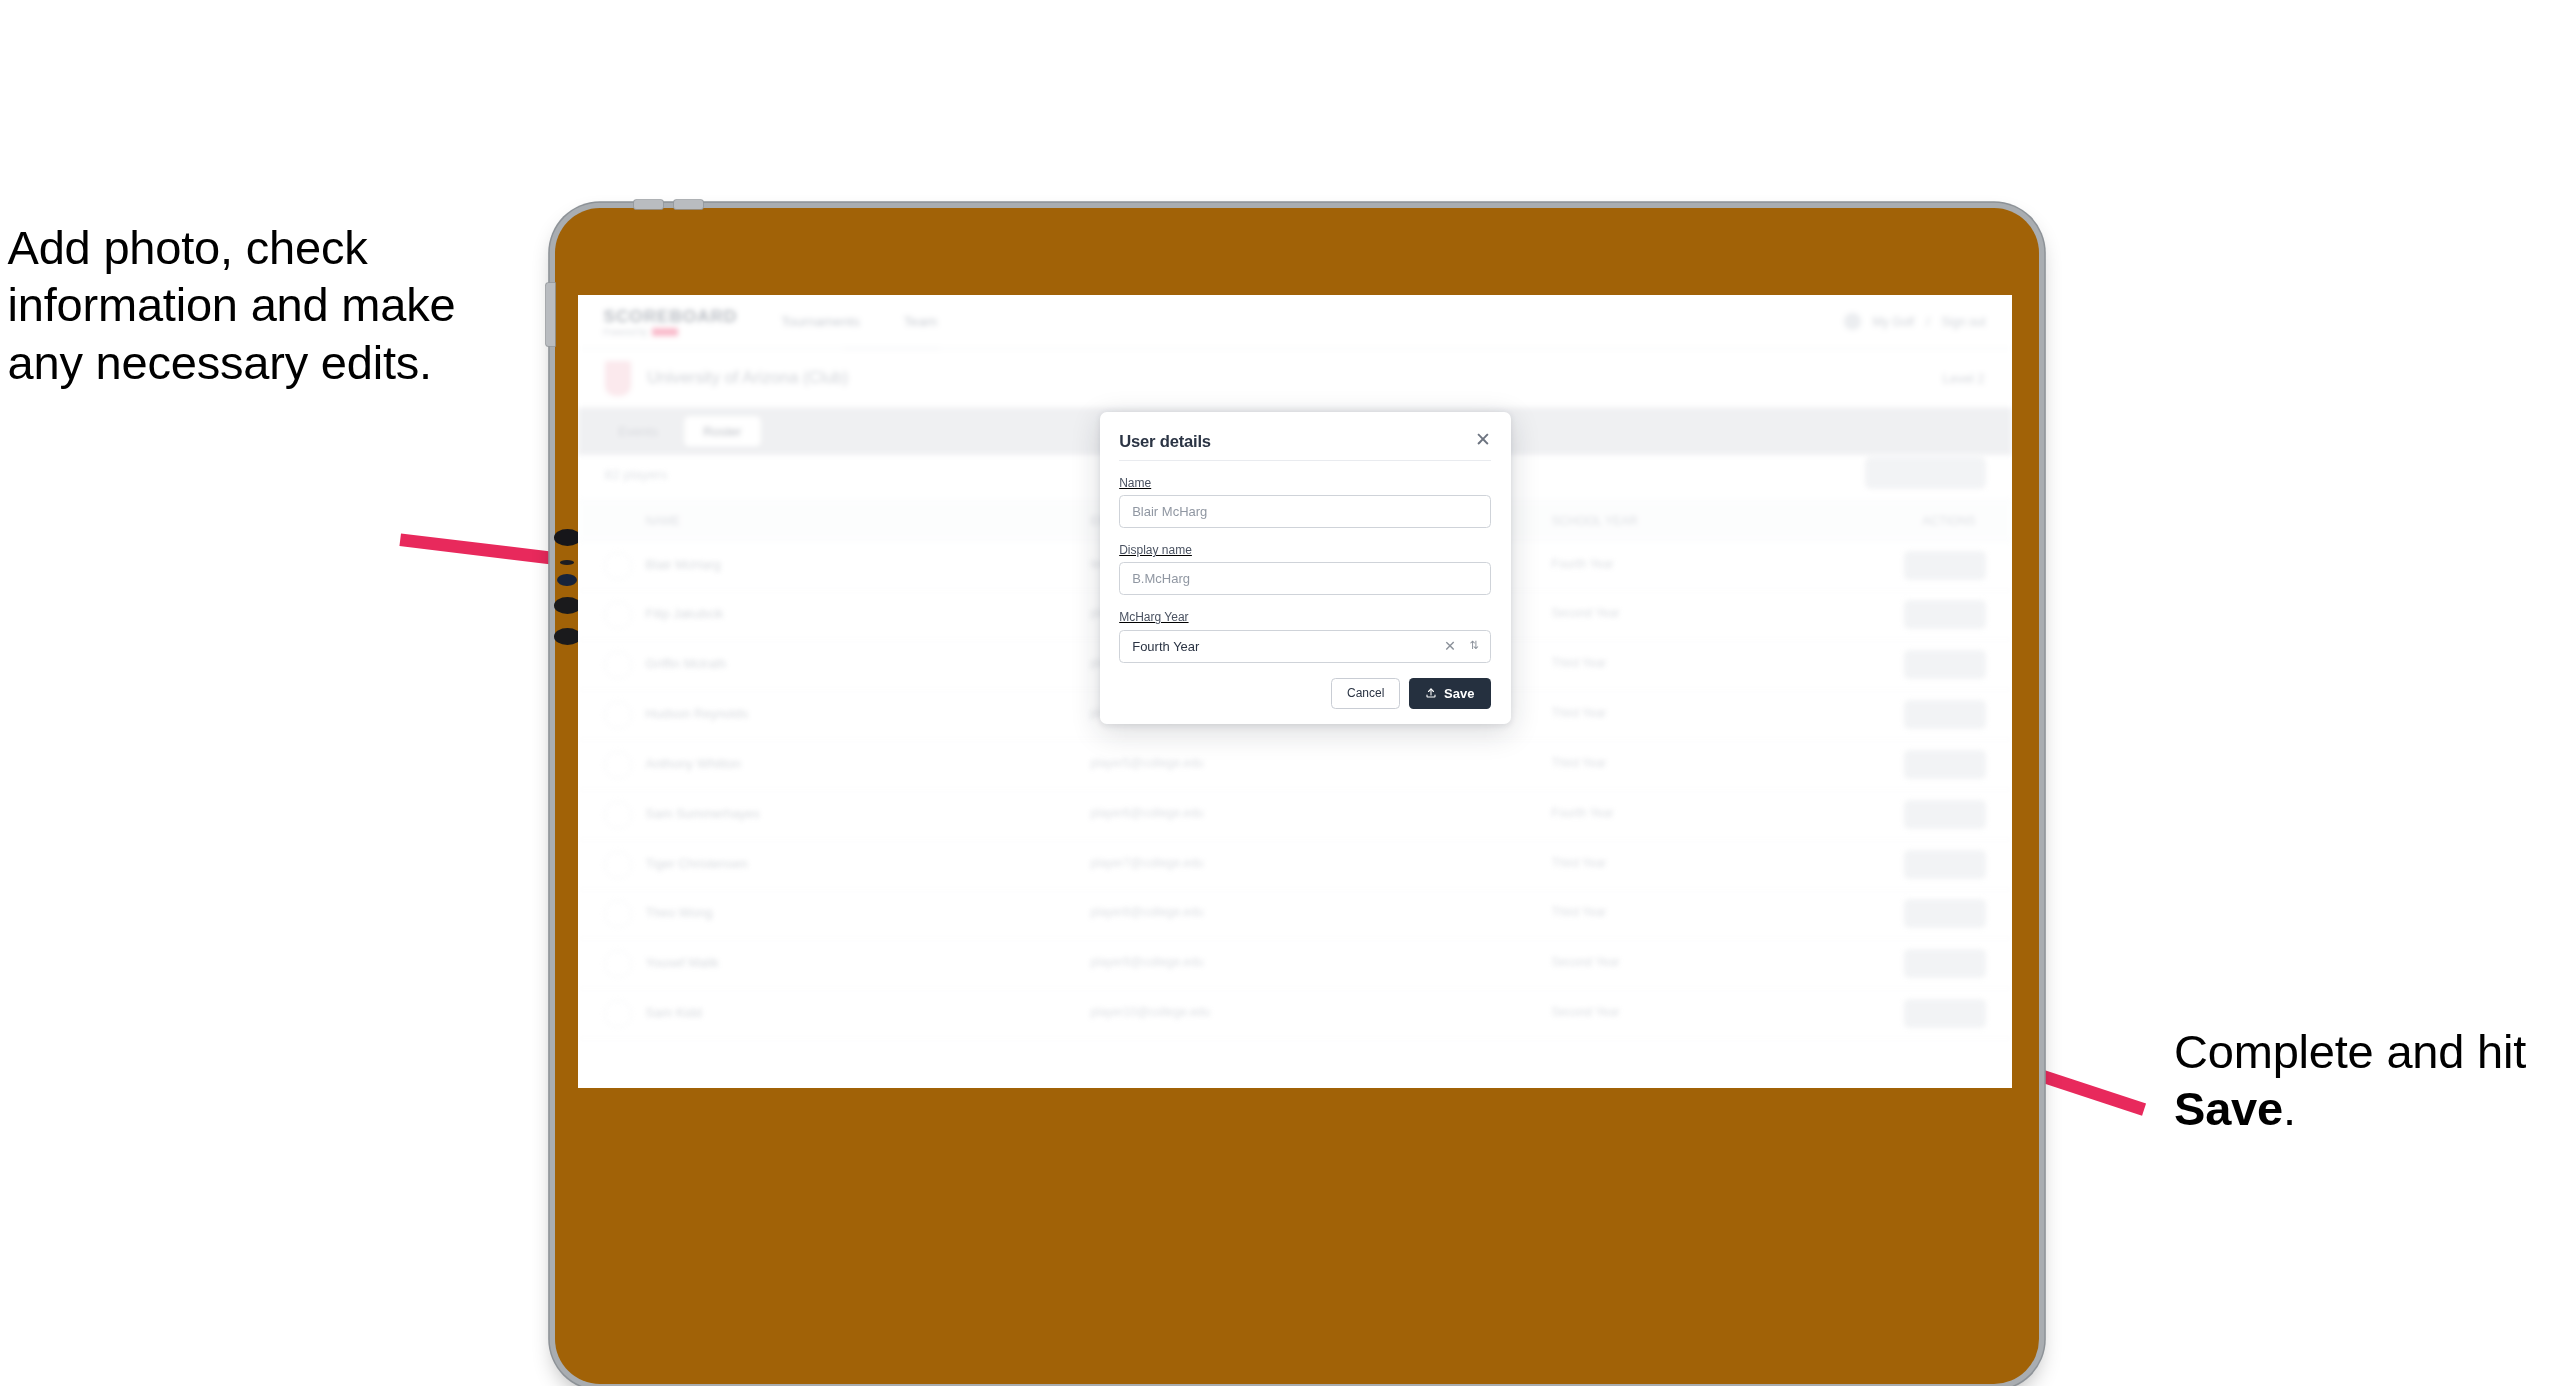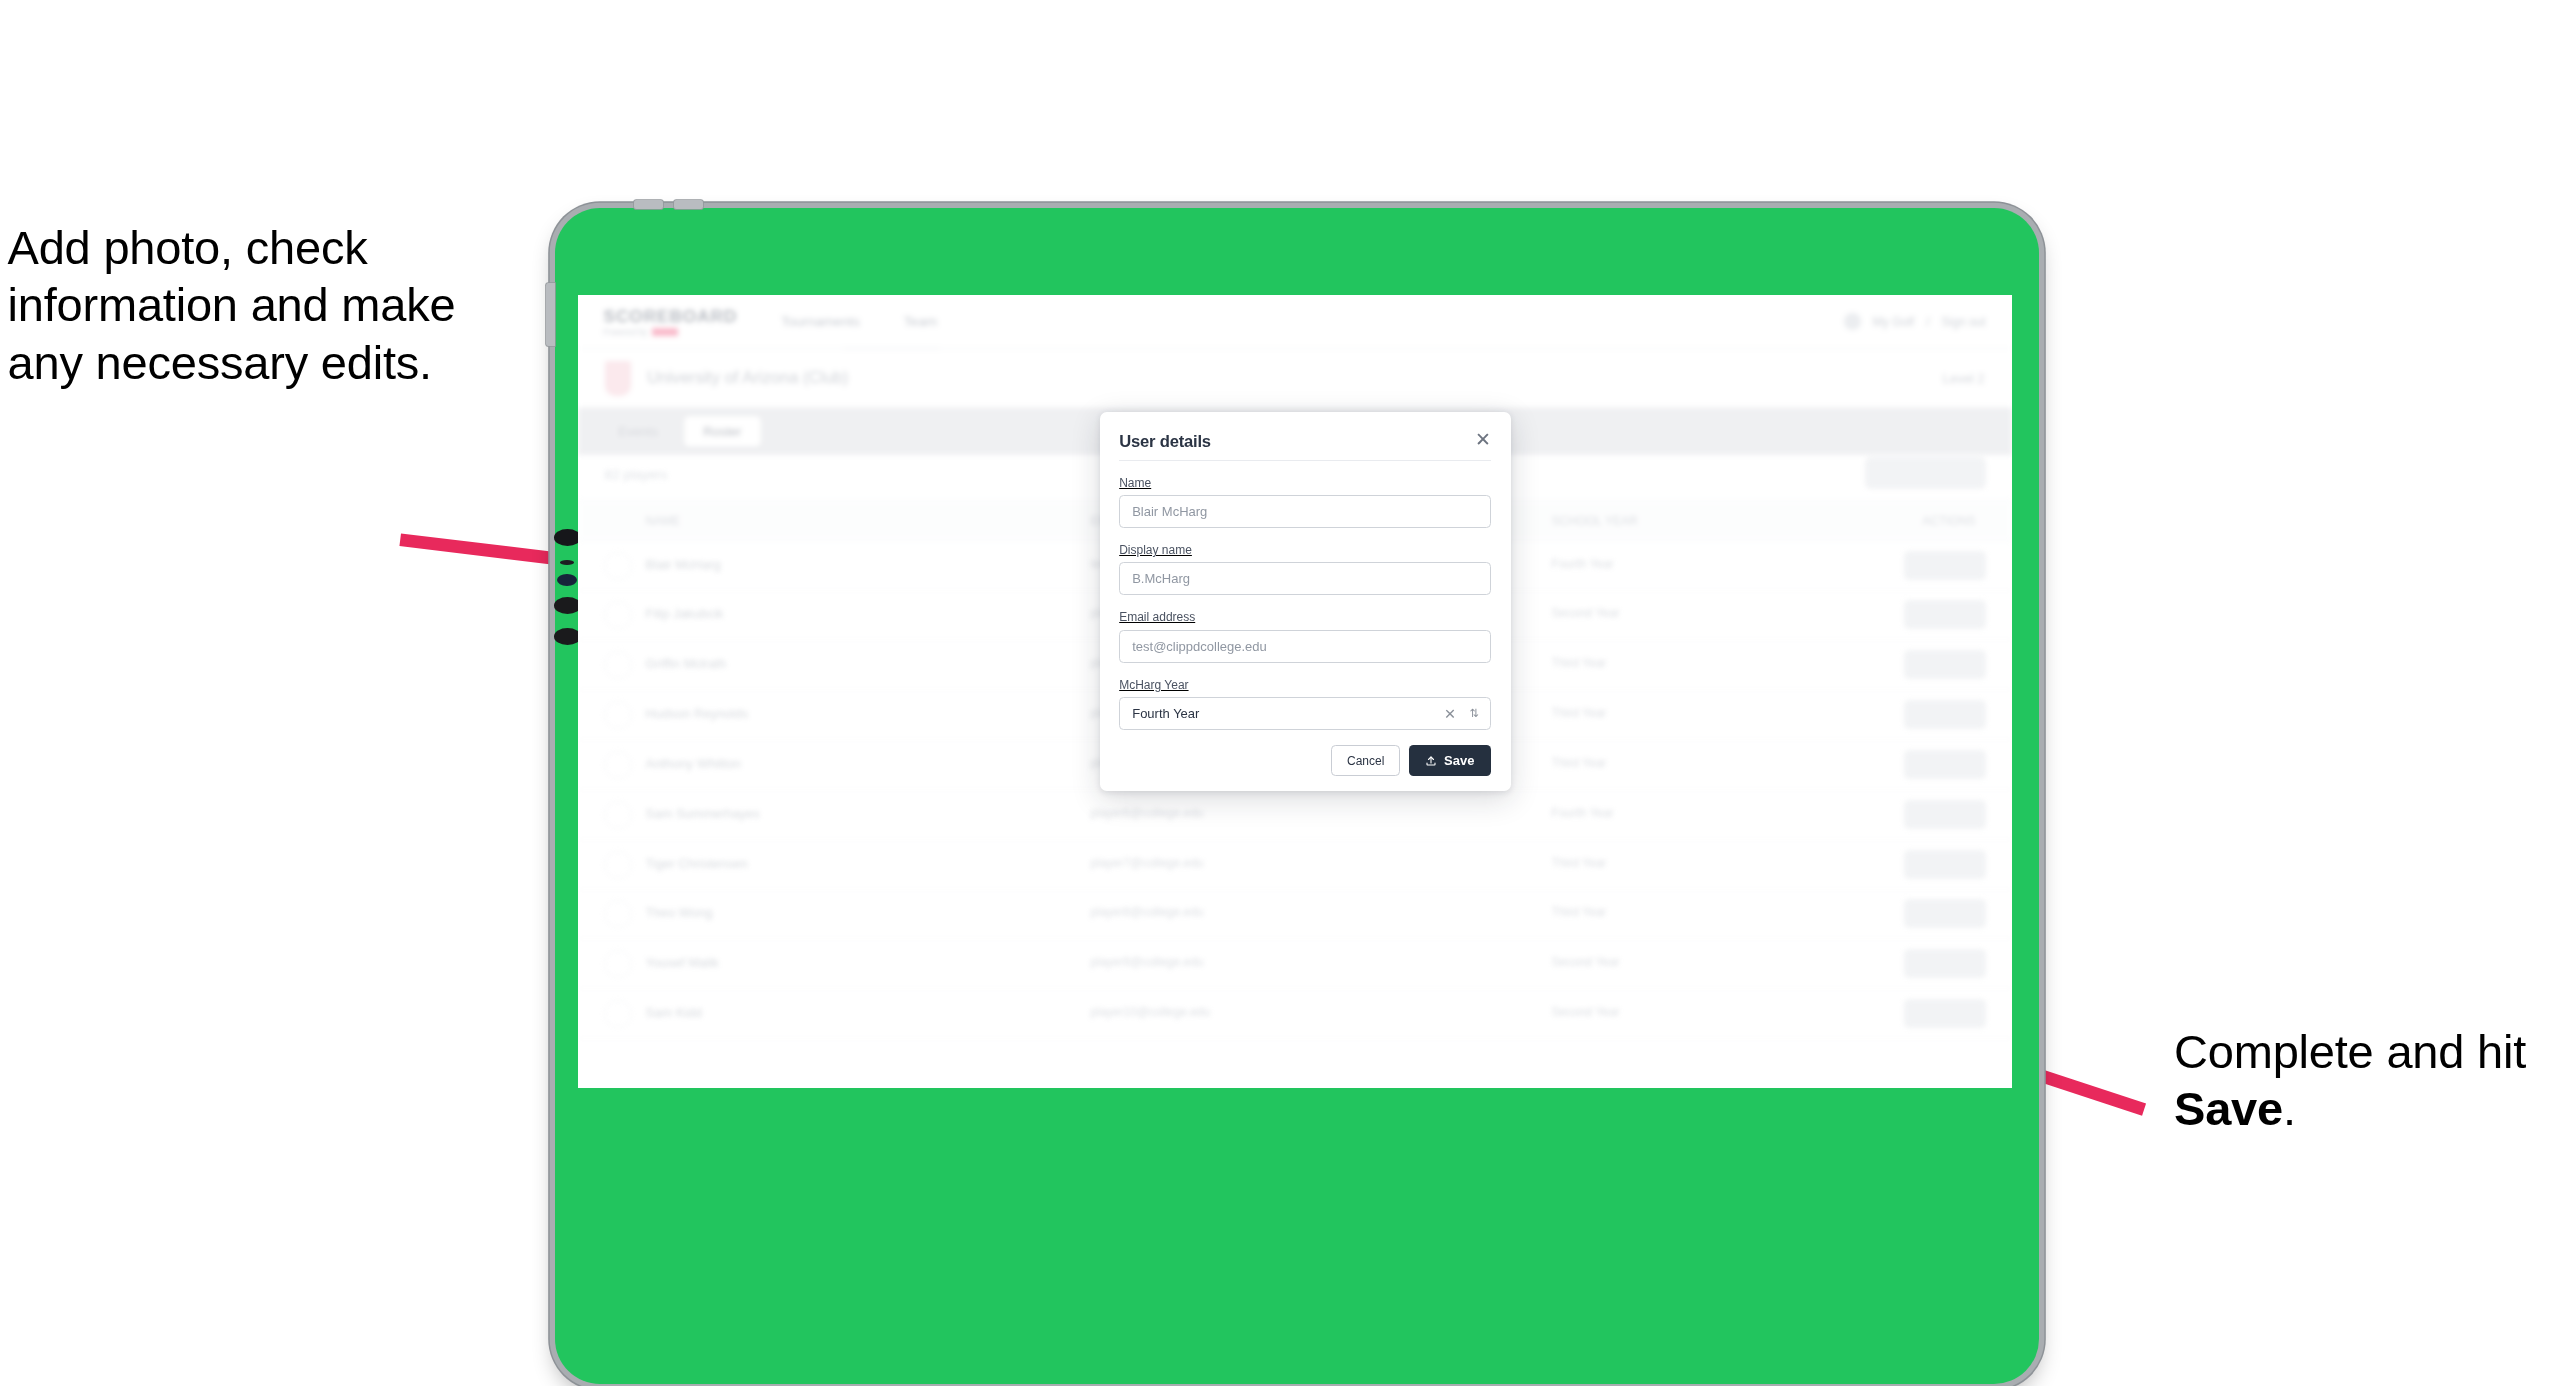--- a/index.html
+++ b/index.html
@@ -27,21 +27,21 @@
 
   
   .arrow-svg{position:absolute;top:0;left:0;width:2576px;height:1386px;pointer-events:none;}
 
   
   #tablet{
     position:absolute;
     left:555px; top:208px;
     width:1484px; height:1176px;
     border-radius:45px;
-    background:#22c55e;
+    background:#a16207;
     box-shadow:0 0 0 5.3px #a9adb1, 0 0 0 6.8px #8d9297, 0 10.6px 22.6px rgba(0,0,0,.30);
   }
   .side-btn{
     position:absolute;background:#b9bcc0;border-radius:2.3px;
     box-shadow:0 0 0 0.8px #94989c;
   }
   #btn-top-a{ left:79px; top:-8.3px; width:29px; height:9px; }
   #btn-top-b{ left:119px; top:-8.3px; width:29px; height:9px; }
   #btn-left-power{ left:-9px; top:75px; width:9px; height:63px; border-radius:2.3px 0 0 2.3px;}
   .cam-dot{ position:absolute; background:#1a1a1c; border-radius:50%;}
@@ -351,24 +351,20 @@
       <div class="field">
         <div class="field-label">Name</div>
         <input class="field-input" value="Blair McHarg" style="">
       </div>
 
       <div class="field">
         <div class="field-label">Display name</div>
         <input class="field-input" value="B.McHarg" style="">
       </div>
 
-      <div class="field">
-        <div class="field-label">Email address</div>
-        <input class="field-input" value="test@clippdcollege.edu" style="">
-      </div>
 
       <div class="field">
         <div class="field-label">McHarg Year</div>
         <div class="select-wrap">
           <input class="field-input" value="Fourth Year" style="">
           <span class="sel-clear">✕</span>
           <span class="sel-step">⇅</span>
         </div>
       </div>
 

